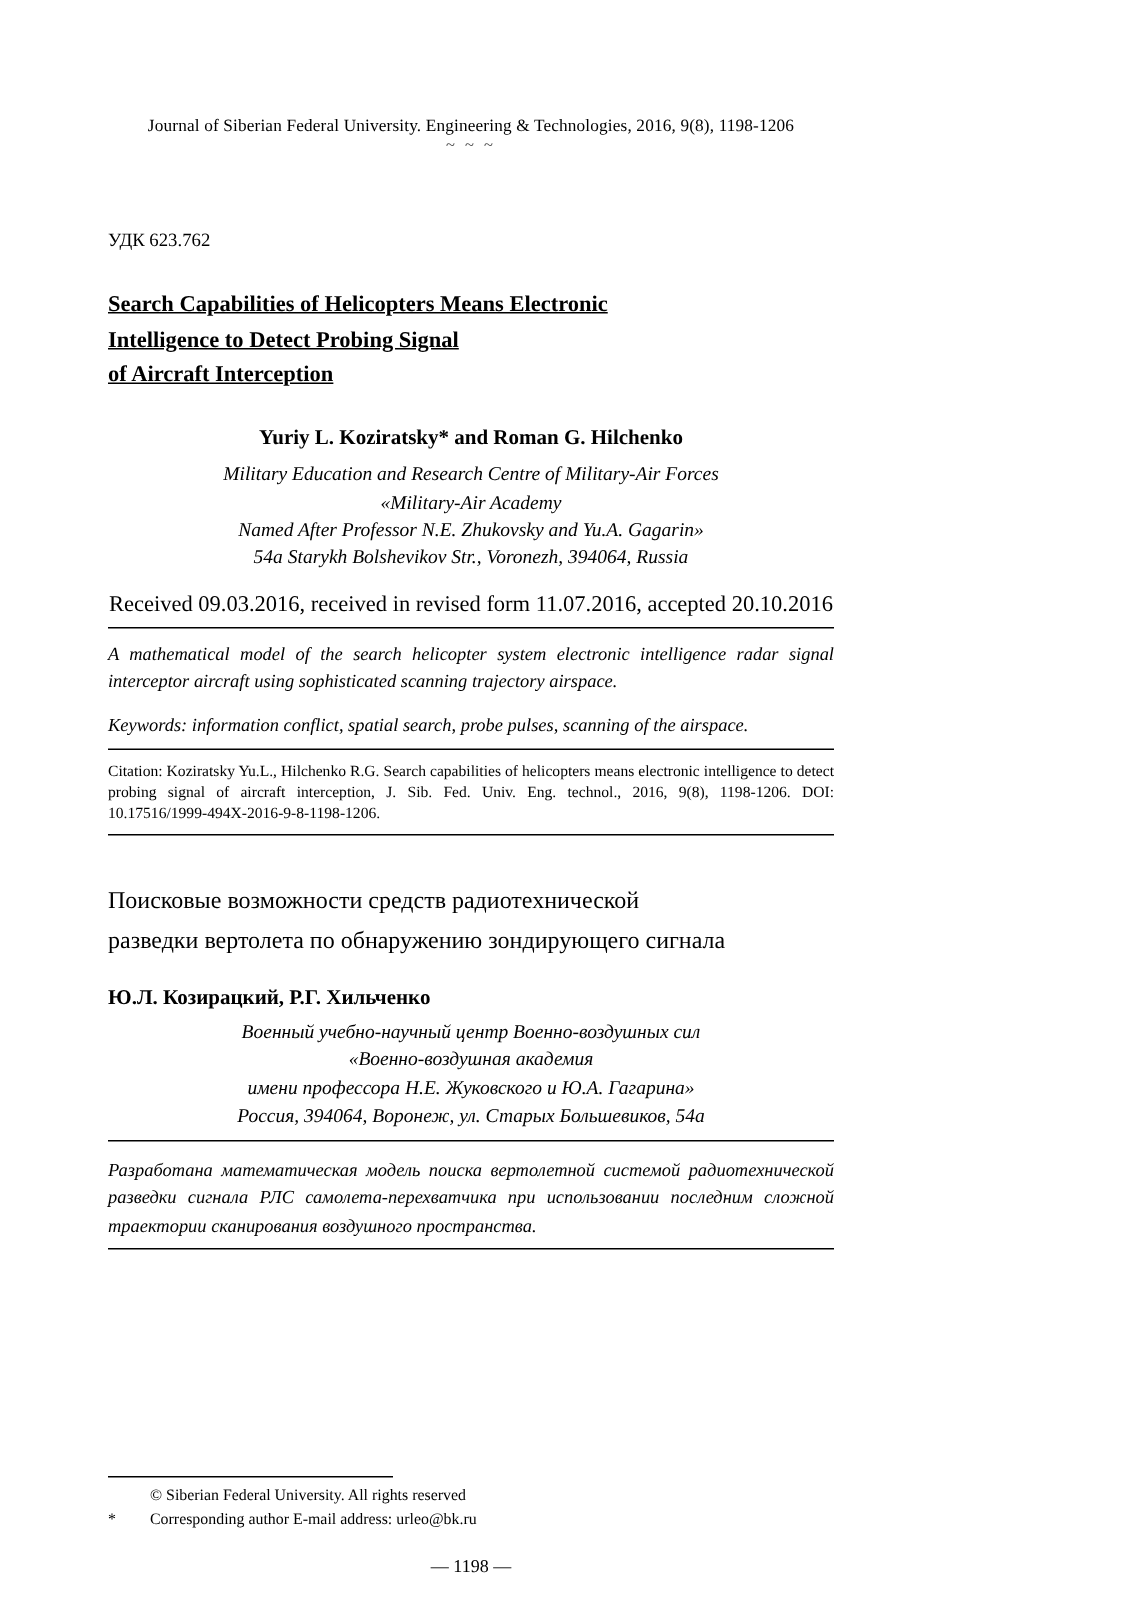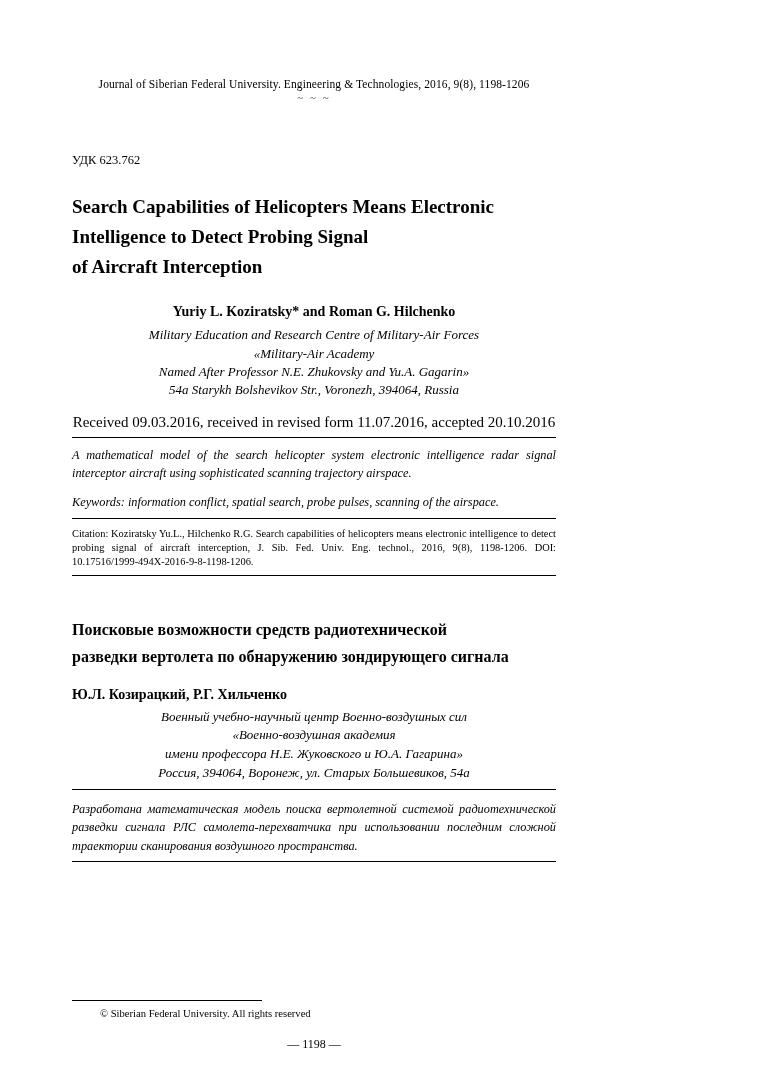--- a/index.html
+++ b/index.html
@@ -35,23 +35,24 @@
     letter-spacing: 2px;
     color: #444;
     margin-top: 1px;
   }
   .udk {
     margin-top: 50px;
     font-size: 12.5px;
   }
   .title-en {
     margin-top: 24px;
-    font-size: 19px;
+    font-size: 15px;
     font-weight: bold;
     line-height: 1.58;
+    text-decoration: underline;
   }
   .authors-en {
     margin-top: 22px;
     text-align: center;
     font-size: 14px;
     font-weight: bold;
   }
   .affil-en {
     margin-top: 6px;
     text-align: center;
@@ -88,23 +89,23 @@
     line-height: 1.45;
     text-align: justify;
   }
   .citation {
     margin-top: 8px;
     font-size: 10.4px;
     line-height: 1.32;
     text-align: justify;
   }
   .title-ru {
-    margin-top: 40px;
+    margin-top: 30px;
     font-size: 16px;
-    font-weight: bold;
+    font-weight: normal;
     line-height: 1.72;
   }
   .authors-ru {
     margin-top: 16px;
     font-size: 14px;
     font-weight: bold;
   }
   .affil-ru {
     margin-top: 5px;
     text-align: center;
@@ -212,17 +213,20 @@
   <hr class="rule">
 
   <div class="abstract-ru">Разработана математическая модель поиска вертолетной системой радиотехнической разведки сигнала РЛС самолета-перехватчика при использовании последним сложной траектории сканирования воздушного пространства.</div>
 
 
   <hr class="rule">
 
   <div class="footer-area">
     <hr class="footer-rule">
     <div class="footer-line">© Siberian Federal University. All rights reserved</div>
+    <div class="footer-line">
+      <span class="star">*</span><span>Corresponding author E-mail address: urleo@bk.ru</span>
+    </div>
   </div>
 
   <div class="page-number">— 1198 —</div>
 
 </div>
 
 </body></html>

